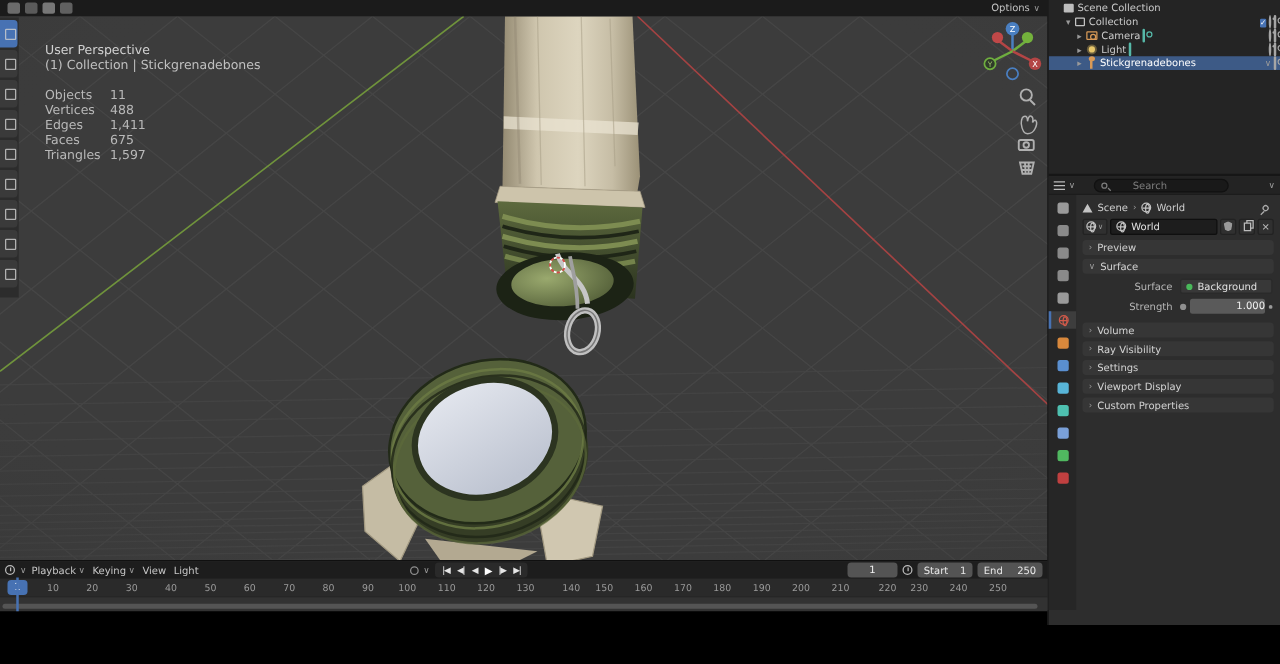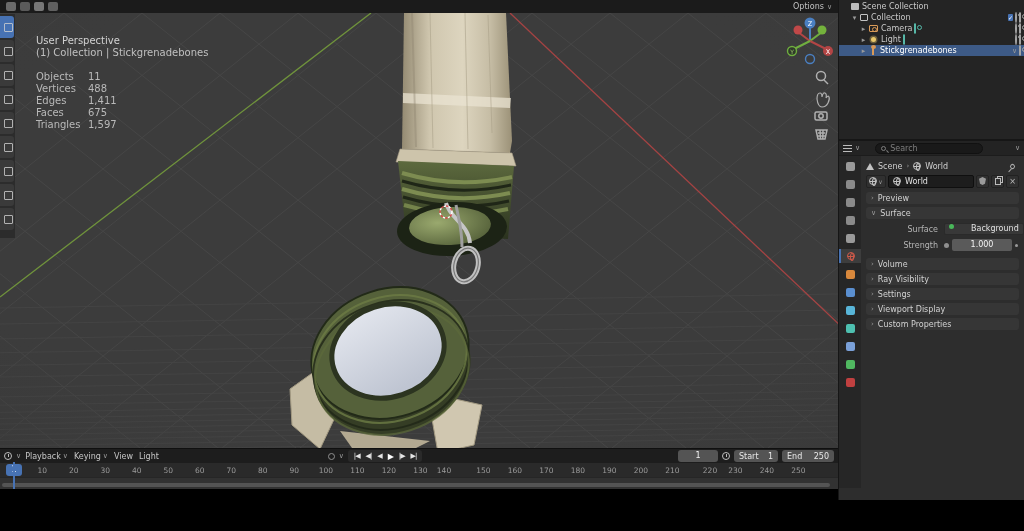--- a/index.html
+++ b/index.html
@@ -56,21 +56,21 @@
   .i-arm::after{content:"";position:absolute;left:-1.5px;top:-2px;width:5px;height:4px;background:#d99a57;border-radius:50%;}
   .i-sq{width:7px;height:7px;border-radius:1px;flex:none;}
   .i-shield{width:7px;height:8px;background:#d9b23c;clip-path:polygon(50% 0,100% 22%,85% 85%,50% 100%,15% 85%,0 22%);flex:none;}
 
   
   .props{position:absolute;left:0;top:141px;width:100%;height:347px;background:#2d2d2d;}
   .props-header{height:15px;background:#232323;display:flex;align-items:center;padding:0 4px;gap:3px;border-bottom:1px solid #1c1c1c;}
   .i-sliders{width:9px;height:8px;position:relative;flex:none;}
   .i-sliders::before{content:"";position:absolute;left:0;top:1px;width:9px;height:1px;background:#bbb;box-shadow:0 3px 0 #bbb,0 6px 0 #bbb;}
   .chev{color:#9a9a9a;font-size:7px;}
-  .searchbox{margin-left:12px;width:108px;height:11px;background:#191919;border:1px solid #111;border-radius:6px;display:flex;align-items:center;gap:4px;padding:0 5px;color:#7d7d7d;font-size:8px;}
+  .searchbox{margin-left:12px;width:108px;height:11px;background:#191919;border:1px solid #111;border-radius:6px;display:flex;align-items:center;gap:20px;padding:0 5px;color:#7d7d7d;font-size:8px;}
   .i-mag{width:5px;height:5px;border:1px solid #7d7d7d;border-radius:50%;position:relative;flex:none;}
   .i-mag::after{content:"";position:absolute;left:4px;top:4px;width:3px;height:1px;background:#7d7d7d;transform:rotate(45deg);}
   .props-body{display:flex;height:332px;}
   .tabs{width:22px;background:#262626;display:flex;flex-direction:column;align-items:center;padding-top:3px;gap:4px;}
   .tab{width:22px;height:14px;display:flex;align-items:center;justify-content:center;}
   .tab.active{background:#3d3d3d;border-left:2px solid #4772b3;}
   .tabic{width:9px;height:9px;border-radius:2px;}
   .pcontent{flex:1;background:#2d2d2d;padding:3px 3px 0 3px;font-size:8px;color:#cfcfcf;overflow:hidden;}
   .crumb{display:flex;align-items:center;gap:4px;height:14px;padding:0 2px;color:#cfcfcf;}
   .i-scene{width:0;height:0;border-left:4px solid transparent;border-right:4px solid transparent;border-bottom:7px solid #c3c3c3;flex:none;}
@@ -82,26 +82,26 @@
   .i-pin::after{content:"";position:absolute;top:4px;left:1.5px;width:1px;height:4px;background:#aaa;}
   .dbrow{display:flex;align-items:center;gap:2px;height:16px;padding:0 2px;}
   .db-iconbtn{width:20px;height:13px;background:#303030;border:1px solid #222;border-radius:2px;display:flex;align-items:center;justify-content:center;gap:1px;}
   .db-name{flex:1;height:13px;background:#1d1d1d;border:1px solid #0f0f0f;border-radius:2px;display:flex;align-items:center;gap:4px;padding:0 4px;color:#e2e2e2;}
   .db-btn{width:13px;height:13px;background:#303030;border:1px solid #222;border-radius:2px;display:flex;align-items:center;justify-content:center;color:#bbb;font-size:8px;}
   .i-copy{width:6px;height:7px;border:1px solid #bbb;box-shadow:2px -2px 0 -1px #303030,2px -2px 0 0 #bbb;}
   .panel{height:12px;background:#363636;border-radius:3px;margin:3px 2px;display:flex;align-items:center;gap:4px;padding:0 5px;color:#d2d2d2;}
   .prow{display:flex;align-items:center;height:14px;margin:2px 0;}
   .plabel{width:80px;text-align:right;padding-right:6px;color:#b5b5b5;flex:none;}
   .pctl{flex:1;display:flex;align-items:center;gap:3px;margin-right:3px;}
-  .btnfield{flex:1;height:12px;background:#383838;border:1px solid #2a2a2a;border-radius:2px;display:flex;gap:17px;padding:0 4px;color:#e0e0e0;}
+  .btnfield{flex:1;height:12px;background:#383838;border:1px solid #2a2a2a;border-radius:2px;display:flex;align-items:center;gap:4px;padding:0 4px;color:#e0e0e0;}
   .dotg{width:5px;height:5px;border-radius:50%;background:#49b85a;flex:none;}
   .doty{width:5px;height:5px;border-radius:50%;background:#d8d83c;flex:none;}
   .dotgr{width:5px;height:5px;border-radius:50%;background:#8f8f8f;flex:none;}
   .swatch{flex:1;height:11px;background:#151515;border:1px solid #0c0c0c;border-radius:2px;}
-  .slider{flex:1;height:12px;background:#5a5a5a;border-radius:2px;color:#f2f2f2;text-align:center;line-height:12px;}
+  .slider{flex:1;height:12px;background:#5a5a5a;border-radius:2px;color:#f2f2f2;text-align:right;line-height:12px;}
   .animdot{width:3px;height:3px;background:#9a9a9a;border-radius:50%;flex:none;}
 
   
   .timeline{position:absolute;left:0;top:448px;width:838px;height:40px;background:#303030;border-top:1px solid #101010;}
   .tl-header{height:14px;background:#1d1d1d;display:flex;align-items:center;padding:0 4px;gap:4px;font-size:8px;color:#c6c6c6;}
   .i-clockish{width:8px;height:8px;border:1px solid #bbb;border-radius:50%;position:relative;flex:none;}
   .i-clockish::after{content:"";position:absolute;left:3px;top:1px;width:1px;height:3px;background:#bbb;}
   .tl-menu{display:flex;align-items:center;gap:2px;margin-right:6px;}
   .rec{width:7px;height:7px;border:1.5px solid #8f8f8f;border-radius:50%;flex:none;}
   .transport{display:flex;align-items:center;gap:2px;background:#2a2a2a;border-radius:3px;padding:0 4px;height:12px;}
@@ -601,21 +601,21 @@
         <span class="tick" style="left:136.85px">40</span>
         <span class="tick" style="left:168.35px">50</span>
         <span class="tick" style="left:199.85px">60</span>
         <span class="tick" style="left:231.35px">70</span>
         <span class="tick" style="left:262.85px">80</span>
         <span class="tick" style="left:294.34999999999997px">90</span>
         <span class="tick" style="left:325.84999999999997px">100</span>
         <span class="tick" style="left:357.34999999999997px">110</span>
         <span class="tick" style="left:388.84999999999997px">120</span>
         <span class="tick" style="left:420.34999999999997px">130</span>
-        <span class="tick" style="left:444px">140</span>
+        <span class="tick" style="left:457px">140</span>
         <span class="tick" style="left:483.34999999999997px">150</span>
         <span class="tick" style="left:514.8499999999999px">160</span>
         <span class="tick" style="left:546.35px">170</span>
         <span class="tick" style="left:577.85px">180</span>
         <span class="tick" style="left:609.35px">190</span>
         <span class="tick" style="left:640.85px">200</span>
         <span class="tick" style="left:672.35px">210</span>
         <span class="tick" style="left:710px">220</span>
         <span class="tick" style="left:735.35px">230</span>
         <span class="tick" style="left:766.85px">240</span>

